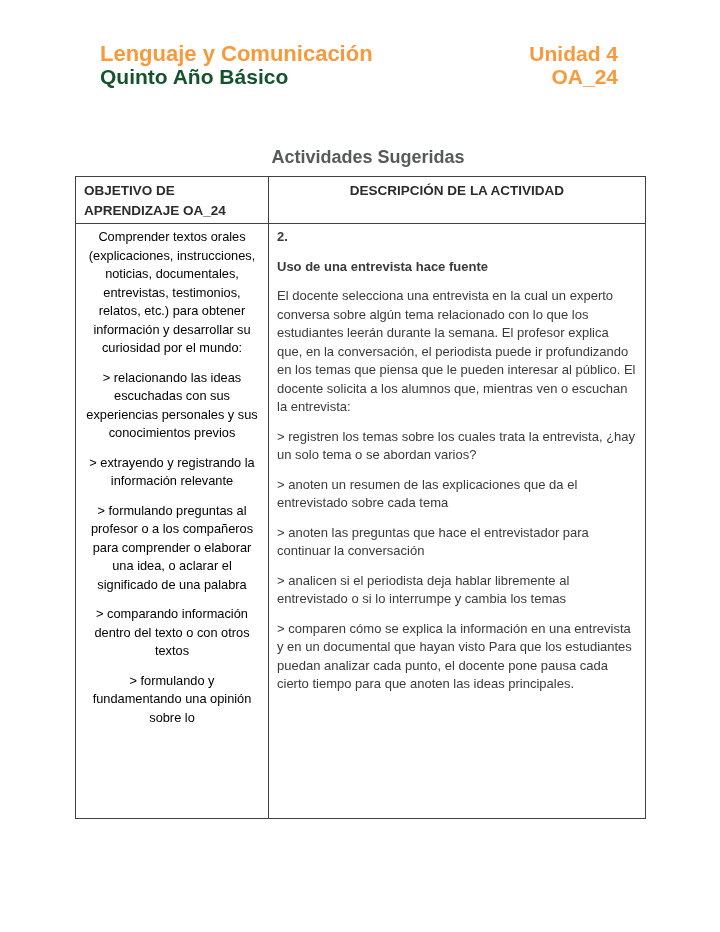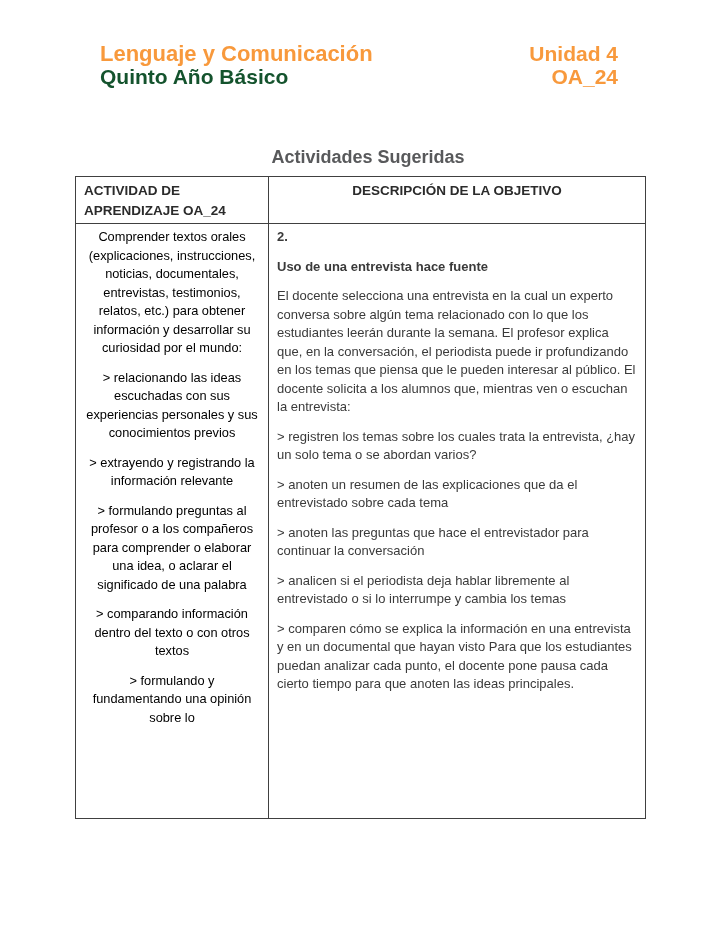--- a/index.html
+++ b/index.html
@@ -121,22 +121,22 @@
       <div class="unit">Unidad 4</div>
       <div class="oa">OA_24</div>
     </div>
   </header>
 
   <h1 class="doc-title">Actividades Sugeridas</h1>
 
   <table class="activities-table">
     <thead>
       <tr>
-        <th class="col-objective">ACTIVIDAD DE APRENDIZAJE OA_24</th>
-        <th class="col-description">DESCRIPCIÓN DE LA OBJETIVO</th>
+        <th class="col-objective">OBJETIVO DE APRENDIZAJE OA_24</th>
+        <th class="col-description">DESCRIPCIÓN DE LA ACTIVIDAD</th>
       </tr>
     </thead>
     <tbody>
       <tr>
         <td class="objective-cell">
           <div class="cell-clip">
             <p>Comprender textos orales (explicaciones, instrucciones, noticias, documentales, entrevistas, testimonios, relatos, etc.) para obtener información y desarrollar su curiosidad por el mundo:</p>
             <p>&gt; relacionando las ideas escuchadas con sus experiencias personales y sus conocimientos previos</p>
             <p>&gt; extrayendo y registrando la información relevante</p>
             <p>&gt; formulando preguntas al profesor o a los compañeros para comprender o elaborar una idea, o aclarar el significado de una palabra</p>

